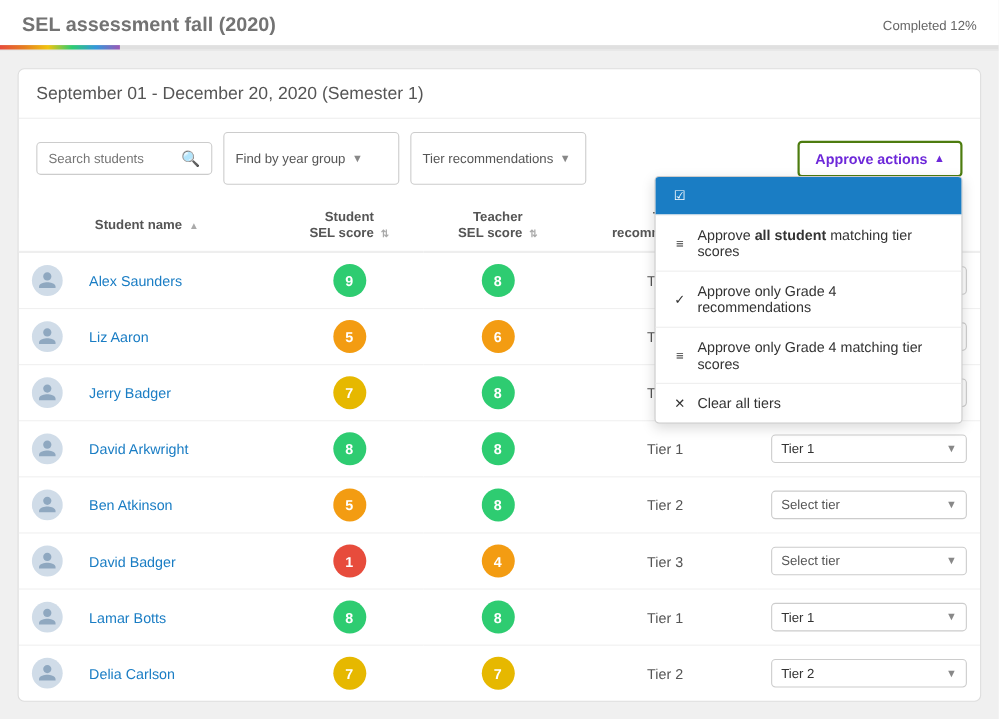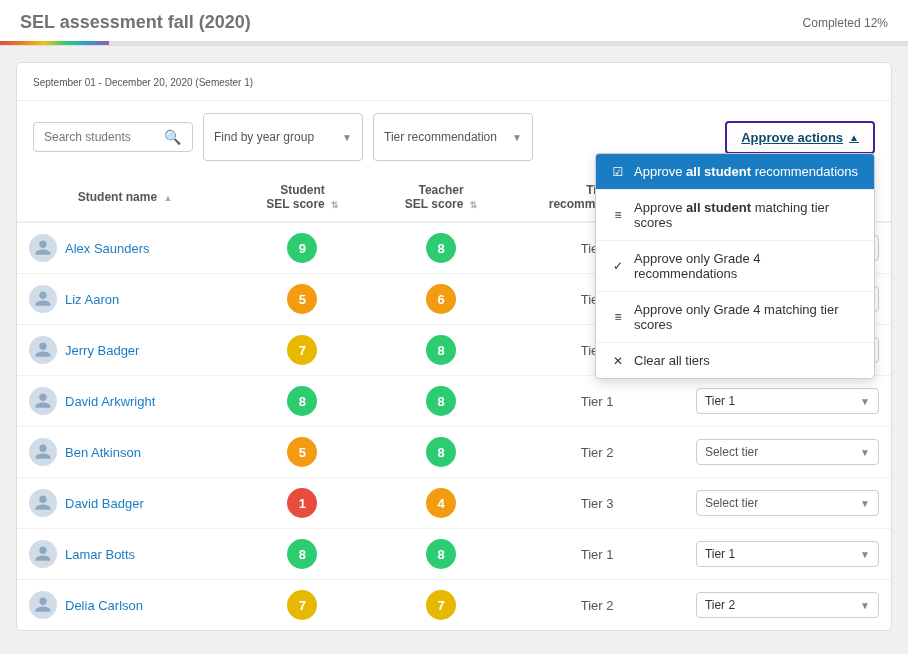--- a/index.html
+++ b/index.html
@@ -36,21 +36,21 @@
       background: white;
       border-radius: 6px;
       border: 1px solid #ddd;
       overflow: hidden;
     }
 
     .card-header {
       padding: 14px 16px 0 16px;
       border-bottom: 1px solid #eee;
     }
-    .card-date { font-size: 10px; color: #555; margin-bottom: 12px; }
+    .card-date { font-size: 16px; color: #555; margin-bottom: 12px; }
 
     .toolbar {
       display: flex;
       align-items: center;
       gap: 10px;
       padding: 12px 16px;
       position: relative;
     }
 
     .search-box {
@@ -74,38 +74,37 @@
       align-items: center;
       border: 1px solid #ccc;
       border-radius: 4px;
       padding: 16px 10px;
       gap: 6px;
       background: white;
       cursor: pointer;
       font-size: 12px;
       color: #555;
       min-width: 160px;
-      justify-content: space-between;
+      justify-content: flex-start;
     }
     .dropdown-btn .chevron { font-size: 10px; color: #888; }
 
     .approve-btn {
       margin-left: auto;
       background: white;
-      border: 2px solid #4c1d95;
-      color: #0c4a6e;
+      border: 2px solid #4d7c0f;
+      color: #6d28d9;
       border-radius: 4px;
       padding: 7px 14px;
       font-size: 13px;
       font-weight: 600;
       cursor: pointer;
       display: flex;
       align-items: center;
       gap: 6px;
-      text-decoration: underline;
     }
     .approve-btn .chevron-up { font-size: 10px; }
 
     
     .approve-dropdown {
       position: absolute;
       top: 52px;
       right: 16px;
       background: white;
       border: 1px solid #ccc;
@@ -147,21 +146,21 @@
     tbody tr { border-bottom: 1px solid #f0f0f0; }
     tbody tr:last-child { border-bottom: none; padding-left: 22px; }
     tbody td { padding: 10px 12px; font-size: 13px; vertical-align: middle; }
 
     .avatar-cell { display: flex; align-items: center; gap: 8px; }
     .avatar {
       width: 28px; height: 28px; border-radius: 50%;
       background: #d0dce8; display: flex; align-items: center; justify-content: center;
       color: #8fa8c0; font-size: 16px; flex-shrink: 0;
     }
-    .student-name { color: #1a7dc4; font-size: 13px; }
+    .student-name { color: #1a7dc4; font-size: 13px; margin-left: 16px; }
 
     .score-circle {
       width: 30px; height: 30px; border-radius: 50%;
       display: flex; align-items: center; justify-content: center;
       font-weight: 700; font-size: 13px; color: white;
       margin: 0 auto;
     }
     .green { background: #2ecc71; }
     .orange { background: #f39c12; }
     .red { background: #e74c3c; }
@@ -223,33 +222,32 @@
         <input type="text" placeholder="Search students" style="">
         <span class="search-icon">🔍</span>
       </div>
 
       <div class="dropdown-btn">
         <span>Find by year group</span>
         <span class="chevron">▼</span>
       </div>
 
       <div class="dropdown-btn">
-        <span>Tier recommendation</span>
+        <span>Tier recommendations</span>
         <span class="chevron">▼</span>
       </div>
 
       <button class="approve-btn">
         <span>Approve actions</span>
         <span class="chevron-up">▲</span>
       </button>
 
       <div class="approve-dropdown">
         <div class="approve-dropdown-item">
           <span class="item-icon">☑</span>
-          <span>Approve <strong>all student</strong> recommendations</span>
         </div>
         <hr class="divider-line">
         <div class="approve-dropdown-item">
           <span class="item-icon">≡</span>
           <span>Approve <strong>all student</strong> matching tier scores</span>
         </div>
         <hr class="divider-line">
         <div class="approve-dropdown-item">
           <span class="item-icon">✓</span>
           <span>Approve only Grade 4 recommendations</span>

